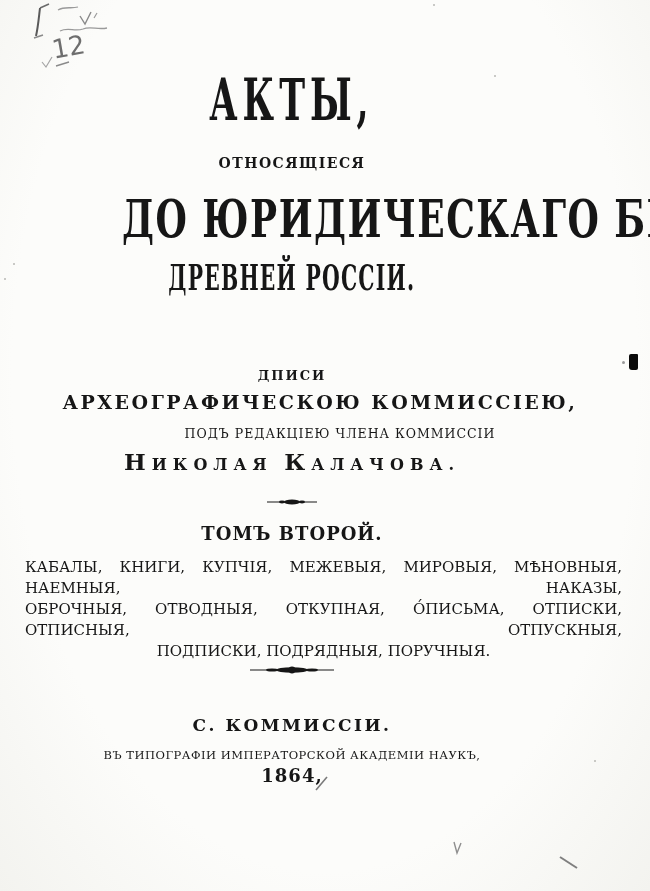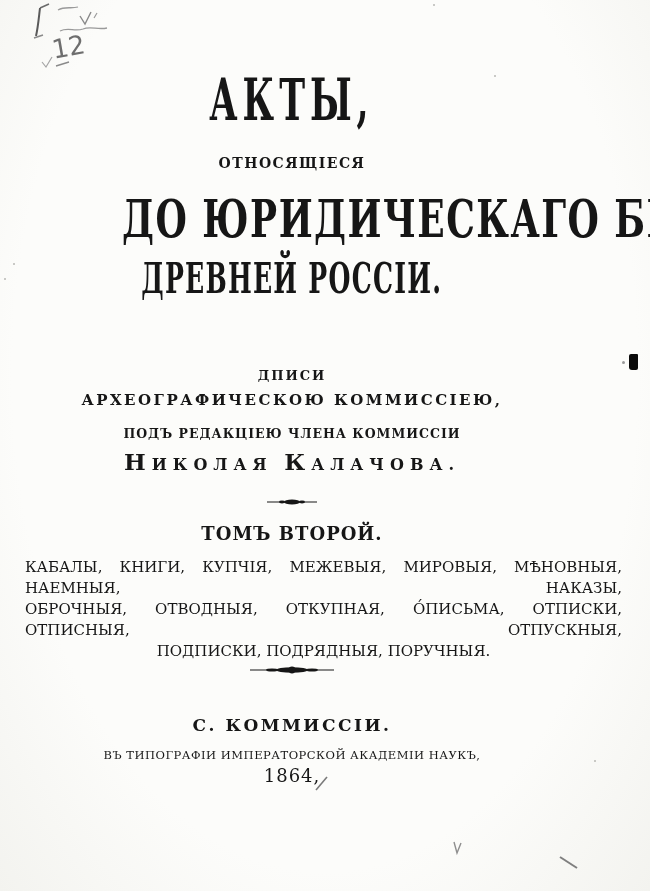--- a/index.html
+++ b/index.html
@@ -23,46 +23,46 @@
     letter-spacing: 8px;
     line-height: 80px;
   }
   .main-title .stretch { transform: scale(0.62, 1.02); }
 
   .relating { top: 155px; font-size: 14px; font-weight: bold; letter-spacing: 1.5px; }
 
   .title2 { top: 193px; font-size: 50px; font-weight: bold; line-height: 52px; letter-spacing: 2px; }
   .title2 .stretch { transform: scale(0.72, 1.04); }
 
-  .title3 { top: 252px; font-size: 42px; font-weight: bold; line-height: 52px; letter-spacing: 2px; }
+  .title3 { top: 252px; font-size: 34px; font-weight: bold; line-height: 52px; letter-spacing: 2px; }
   .title3 .stretch { transform: scale(0.60, 1.04); }
 
   .issued { top: 368px; font-size: 13px; font-weight: bold; letter-spacing: 2px; }
 
-  .commission { top: 391px; font-size: 15px; font-weight: bold; letter-spacing: 2.5px; }
+  .commission { top: 391px; font-size: 19px; font-weight: bold; letter-spacing: 2.5px; padding-left: 28px; }
 
-  .edited-under { top: 426px; font-size: 12.5px; font-weight: bold; letter-spacing: 1px; }
+  .edited-under { top: 426px; font-size: 12.5px; font-weight: normal; letter-spacing: 1px; padding-left: 48px; }
 
   .editor { top: 448px; font-size: 16px; font-weight: bold; letter-spacing: 6px; }
   .editor .initial { font-size: 23px; letter-spacing: 6px; }
 
   .divider { display: flex; justify-content: center; }
   .divider-1 { top: 497px; }
   .divider-2 { top: 664px; }
 
   .volume { top: 523px; font-size: 18px; font-weight: bold; letter-spacing: 1px; }
 
   .contents { position: absolute; top: 557px; left: 25px; width: 597px;
               font-size: 15px; font-weight: normal; line-height: 21px; }
   .contents-line { text-align: justify; text-align-last: justify; }
   .contents-line.last { text-align: center; text-align-last: center; }
 
   .city { top: 715px; font-size: 17px; font-weight: bold; letter-spacing: 2.5px; }
   .imprint { top: 748px; font-size: 11.5px; font-weight: normal; letter-spacing: 0.5px; }
-  .year { top: 765px; font-size: 18px; font-weight: normal; letter-spacing: 1px; text-align: center; }
+  .year { top: 765px; font-size: 18px; font-weight: bold; letter-spacing: 1px; text-align: center; }
 
   .pencil-scribble { position: absolute; left: 12px; top: 0; }
   .pencil-number {
     position: absolute; left: 52px; top: 32px;
     font-family: "DejaVu Sans", sans-serif;
     font-size: 26px; color: var(--pencil, #6e6e6e);
     transform: rotate(-10deg);
   }
   .ink-blot { position: absolute; left: 629px; top: 354px; width: 9px; height: 16px;
               background: #0a0a0a; border-radius: 2px 1px 2px 3px; }

